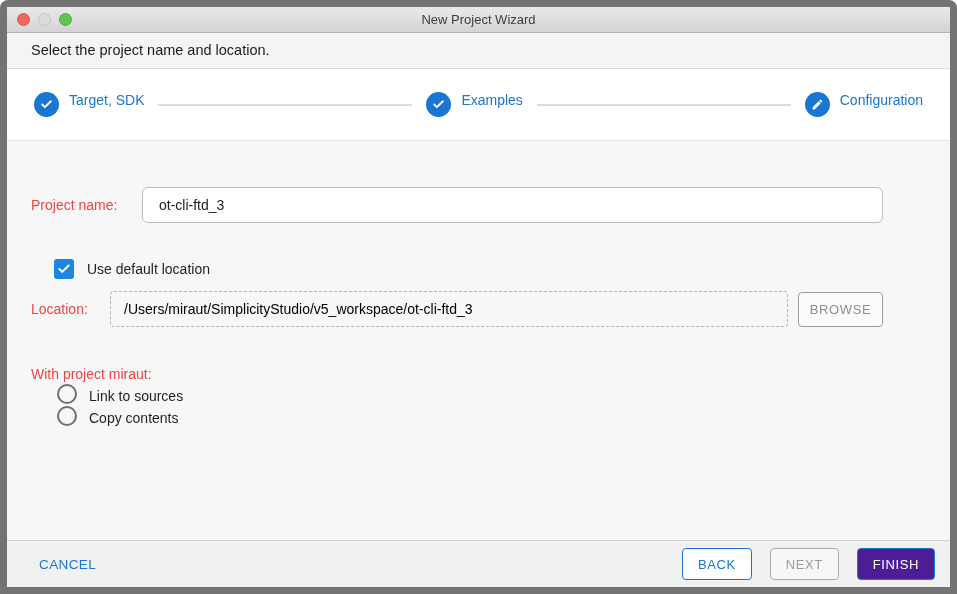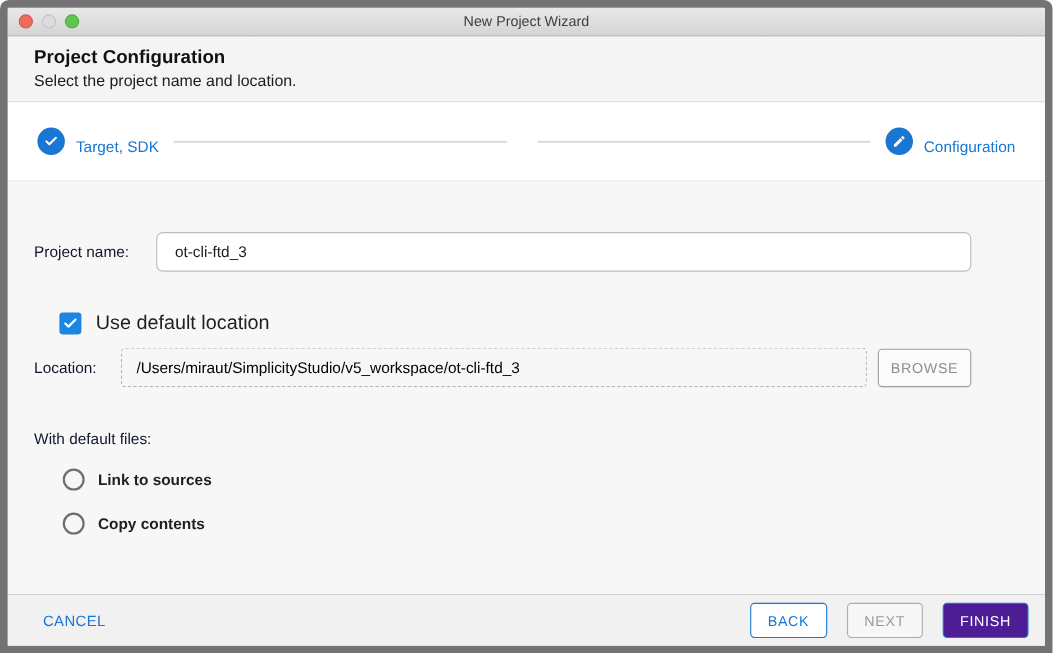--- a/index.html
+++ b/index.html
@@ -42,71 +42,71 @@
   }
   .header h1 { font-size: 17px; font-weight: bold; color: #111; margin-bottom: 4px; }
   .header p  { font-size: 14.5px; color: #1c1c1c; }
   
   .stepper {
     flex: none; height: 72px; background: #ffffff;
     border-bottom: 1px solid #e3e3e3;
     display: flex; align-items: center;
     padding: 0 27px;
   }
-  .step { display: flex; align-items: flex-end; flex: none; }
+  .step { display: flex; align-items: flex-start; flex: none; }
   .step-circle {
     width: 25px; height: 25px; border-radius: 50%;
     background: #1976d2; flex: none;
     display: flex; align-items: center; justify-content: center;
   }
   .step-circle svg { display: block; }
   .step-label {
     margin-left: 10px; font-size: 14px; color: #1976d2; font-weight: 500;
     white-space: nowrap;
   }
   .connector { flex: 1; height: 2px; background: #dcdcdc; margin: 0 14px; }
   
   .form { flex: 1; background: #f7f7f7; padding: 0 0 0 24px; overflow: hidden; }
   .row { display: flex; align-items: center; }
-  .form-label { font-size: 14px; color: #0f172a; white-space: nowrap; }
+  .form-label { font-size: 14px; color: #ef4444; white-space: nowrap; }
   .row-project { margin-top: 46px; margin-right: 67px; }
   .row-project .form-label { width: 111px; flex: none; }
   .text-input {
     flex: 1; height: 36px;
     border: 1px solid #bdbdbd; border-radius: 6px;
     background: #ffffff; padding: 12px 16px;
     font-family: "Liberation Sans", "DejaVu Sans", sans-serif;
     font-size: 14px; color: #1c1c1c; outline: none;
   }
   .row-checkbox { margin-top: 36px; margin-left: 23px; }
   .checkbox {
     width: 20px; height: 20px; border-radius: 3px;
     background: #1c86e0; flex: none;
     display: flex; align-items: center; justify-content: center;
     cursor: default;
   }
-  .checkbox-label { margin-left: 13px; font-size: 18px; }
+  .checkbox-label { margin-left: 13px; font-size: 14px; }
   .row-location { margin-top: 12px; margin-right: 67px; }
   .row-location .form-label { width: 79px; flex: none; }
   .location-input {
     flex: 1; height: 36px;
     border: 1px dashed #b3b3b3; border-radius: 4px;
     background: transparent; padding: 0 13px;
     font-family: "Liberation Sans", "DejaVu Sans", sans-serif;
     font-size: 14px; color: #000000; outline: none;
   }
   .browse-btn {
     margin-left: 10px; flex: none;
     width: 85px; height: 35px;
     background: #fbfbfb; border: 1px solid #9d9d9d; border-radius: 4px;
     font-family: "Liberation Sans", "DejaVu Sans", sans-serif;
     font-size: 13px; letter-spacing: 0.6px; color: #8e8e8e; font-weight: 500;
   }
   .group-label { margin-top: 39px; font-size: 14px; }
-  .radio-row { display: flex; align-items: center; margin-top: 18px; margin-left: 26px; height: 22px; font-weight: bold; }
+  .radio-row { display: flex; align-items: flex-end; margin-left: 26px; height: 22px; }
   .radio {
     width: 20px; height: 20px; border-radius: 50%;
     border: 2px solid #6f6f6f; background: #f7f7f7; flex: none;
     display: flex; align-items: center; justify-content: center;
   }
   .radio.selected { border-color: #1976d2; }
   .radio .dot { width: 10px; height: 10px; border-radius: 50%; background: #1976d2; display: none; }
   .radio.selected .dot { display: block; }
   .radio-label { margin-left: 12px; font-size: 14px; }
   
@@ -139,37 +139,44 @@
   <div class="titlebar">
     <div class="traffic">
       <div class="light red"></div>
       <div class="light grey"></div>
       <div class="light green"></div>
     </div>
     <div class="titlebar-title">New Project Wizard</div>
   </div>
 
   <div class="header">
-    <h1>Project Configuration</h1>
     <p>Select the project name and location.</p>
   </div>
 
   <div class="stepper">
 
     <div class="step">
       <div class="step-circle">
         <svg width="13" height="13" viewBox="0 0 24 24">
             <polyline points="20 6 9 17 4 12" fill="none" stroke="#ffffff" stroke-width="3.4" stroke-linecap="round" stroke-linejoin="round"></polyline>
           </svg>
       </div>
       <span class="step-label">Target, SDK</span>
     </div>
 
     <div class="connector"></div>
 
+    <div class="step">
+      <div class="step-circle">
+        <svg width="13" height="13" viewBox="0 0 24 24">
+            <polyline points="20 6 9 17 4 12" fill="none" stroke="#ffffff" stroke-width="3.4" stroke-linecap="round" stroke-linejoin="round"></polyline>
+          </svg>
+      </div>
+      <span class="step-label">Examples</span>
+    </div>
 
     <div class="connector"></div>
 
     <div class="step">
       <div class="step-circle">
         <svg width="13" height="13" viewBox="0 0 24 24">
             <path fill="#ffffff" d="M3 17.25V21h3.75L17.81 9.94l-3.75-3.75L3 17.25zM20.71 7.04c.39-.39.39-1.02 0-1.41l-2.34-2.34c-.39-.39-1.02-.39-1.41 0l-1.83 1.83 3.75 3.75 1.83-1.83z"></path>
           </svg>
       </div>
       <span class="step-label">Configuration</span>
@@ -192,21 +199,21 @@
       </div>
       <span class="checkbox-label">Use default location</span>
     </div>
 
     <div class="row row-location">
       <span class="form-label">Location:</span>
       <input class="location-input" type="text" value="/Users/miraut/SimplicityStudio/v5_workspace/ot-cli-ftd_3" style="">
       <button class="browse-btn">BROWSE</button>
     </div>
 
-    <div class="group-label form-label">With default files:</div>
+    <div class="group-label form-label">With project miraut:</div>
 
     <div class="radio-row">
       <div class="radio"></div>
       <span class="radio-label">Link to sources</span>
     </div>
 
 
     <div class="radio-row">
       <div class="radio"></div>
       <span class="radio-label">Copy contents</span>

